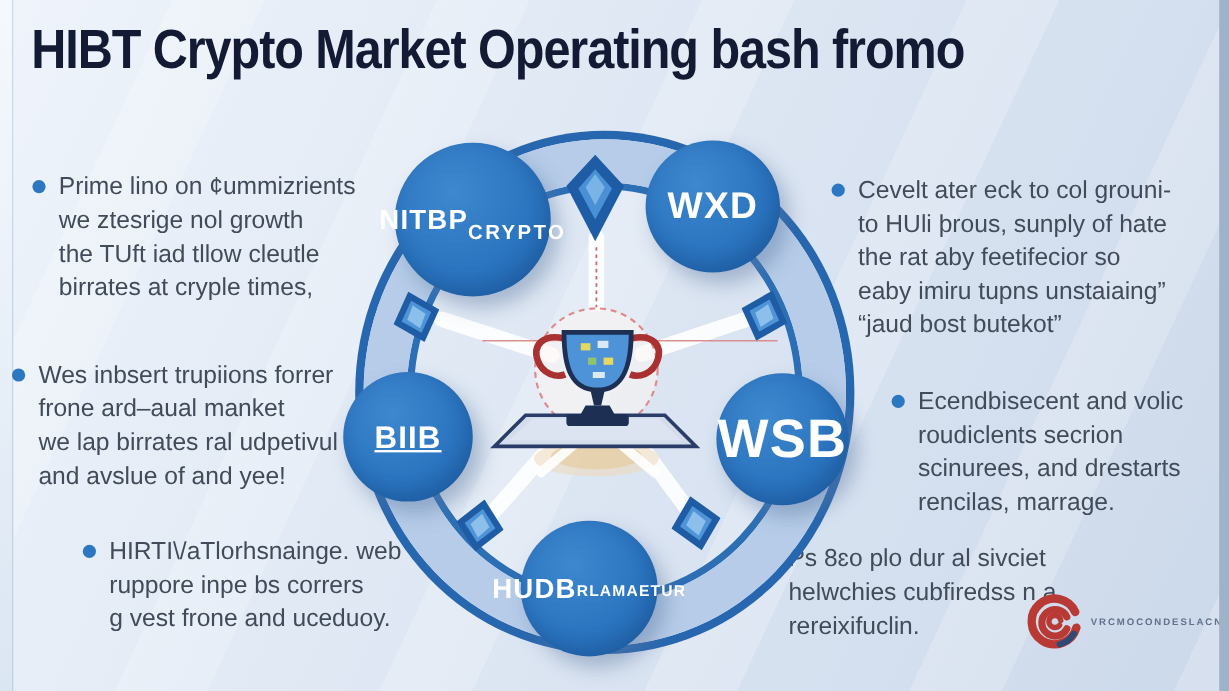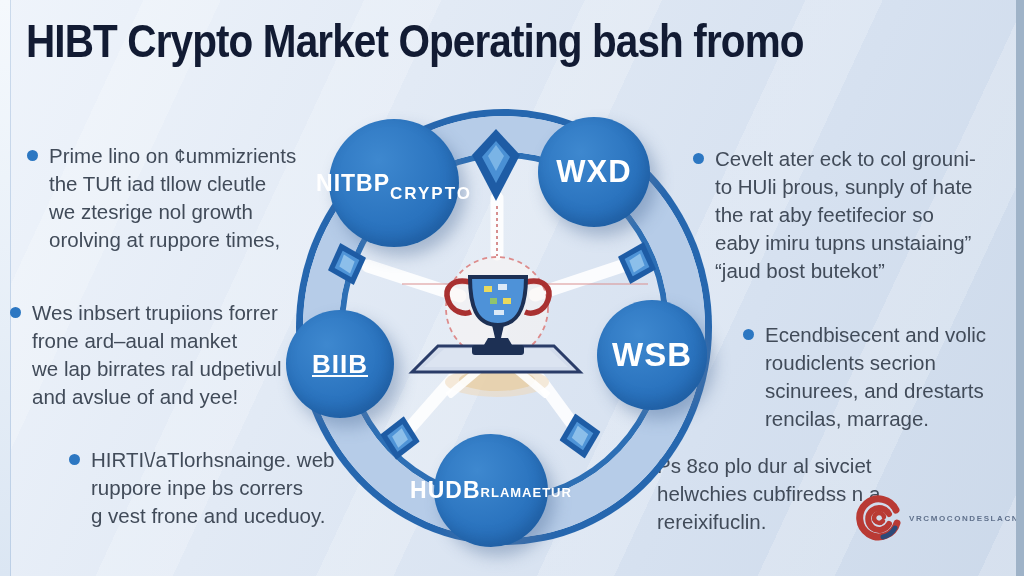--- a/index.html
+++ b/index.html
@@ -46,21 +46,21 @@
     text-align:center;
     background:radial-gradient(circle at 38% 32%, #3e88cf 0%, #2b74bf 55%, #2165b0 100%);
     box-shadow:7px 9px 16px rgba(90,120,160,.45), inset -4px -7px 14px rgba(10,50,100,.25);
   }
   .node span{display:block;}
   .node-nitbp{left:329px;top:119px;width:130px;height:128px;}
   .node-nitbp .l0{font-size:23px;letter-spacing:1px;}
   .node-nitbp .l1{font-size:17px;letter-spacing:2px;margin-top:21px;}
   .node-wxd{left:538px;top:117px;width:112px;height:110px;font-size:31px;letter-spacing:1px;}
   .node-biib{left:286px;top:310px;width:108px;height:108px;font-size:26px;letter-spacing:1px;text-decoration:underline;}
-  .node-wsb{left:597px;top:300px;width:110px;height:110px;font-size:33px;letter-spacing:1px;}
+  .node-wsb{left:597px;top:311px;width:110px;height:110px;font-size:45px;letter-spacing:1px;}
   .node-hudb{left:434px;top:434px;width:114px;height:113px;}
   .node-hudb .l0{font-size:23px;letter-spacing:1px;text-align:right;}
   .node-hudb .l1{font-size:13px;letter-spacing:1px;margin-top:3px;}
   
   .logo{position:absolute;left:856px;top:494px;display:flex;align-items:center;gap:5px;}
   .logo-text{display:flex;flex-direction:column;}
   .logo-name{font-size:32px;font-weight:bold;color:#1e2c49;letter-spacing:-.5px;line-height:34px;}
   .logo-sub{font-size:8px;letter-spacing:1.6px;color:#60718c;font-weight:bold;margin-top:1px;}
 </style>
 </head>
@@ -68,23 +68,23 @@
 
 <div class="stage">
   <div class="left-strip"></div>
 
   <h1 class="title">HIBT Crypto Market Operating bash fromo</h1>
 
   <div class="bullet b-l1">
     <div class="dot"></div>
     <div class="lines">
       <span>Prime lino on ¢ummizrients</span>
+      <span>we ztesrige nol growth</span>
       <span>the TUft iad tllow cleutle</span>
-      <span>we ztesrige nol growth</span>
-      <span>orolving at ruppore times,</span>
+      <span>birrates at cryple times,</span>
     </div>
   </div>
   <div class="bullet b-l2">
     <div class="dot"></div>
     <div class="lines">
       <span>Wes inbsert trupiions forrer</span>
       <span>frone ard–aual manket</span>
       <span>we lap birrates ral udpetivul</span>
       <span>and avslue of and yee!</span>
     </div>

